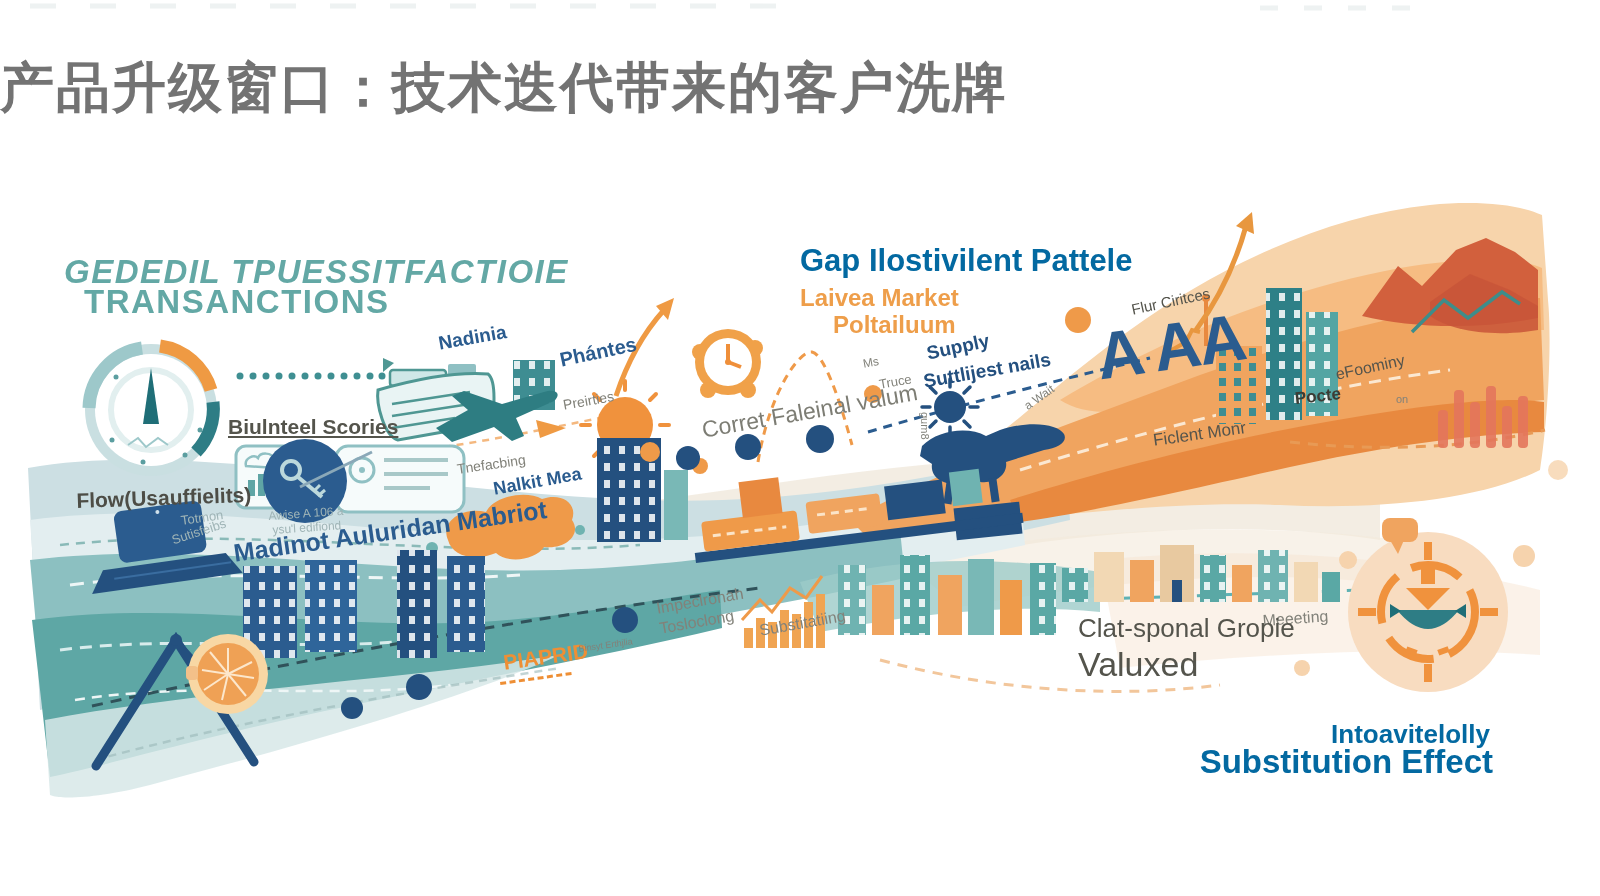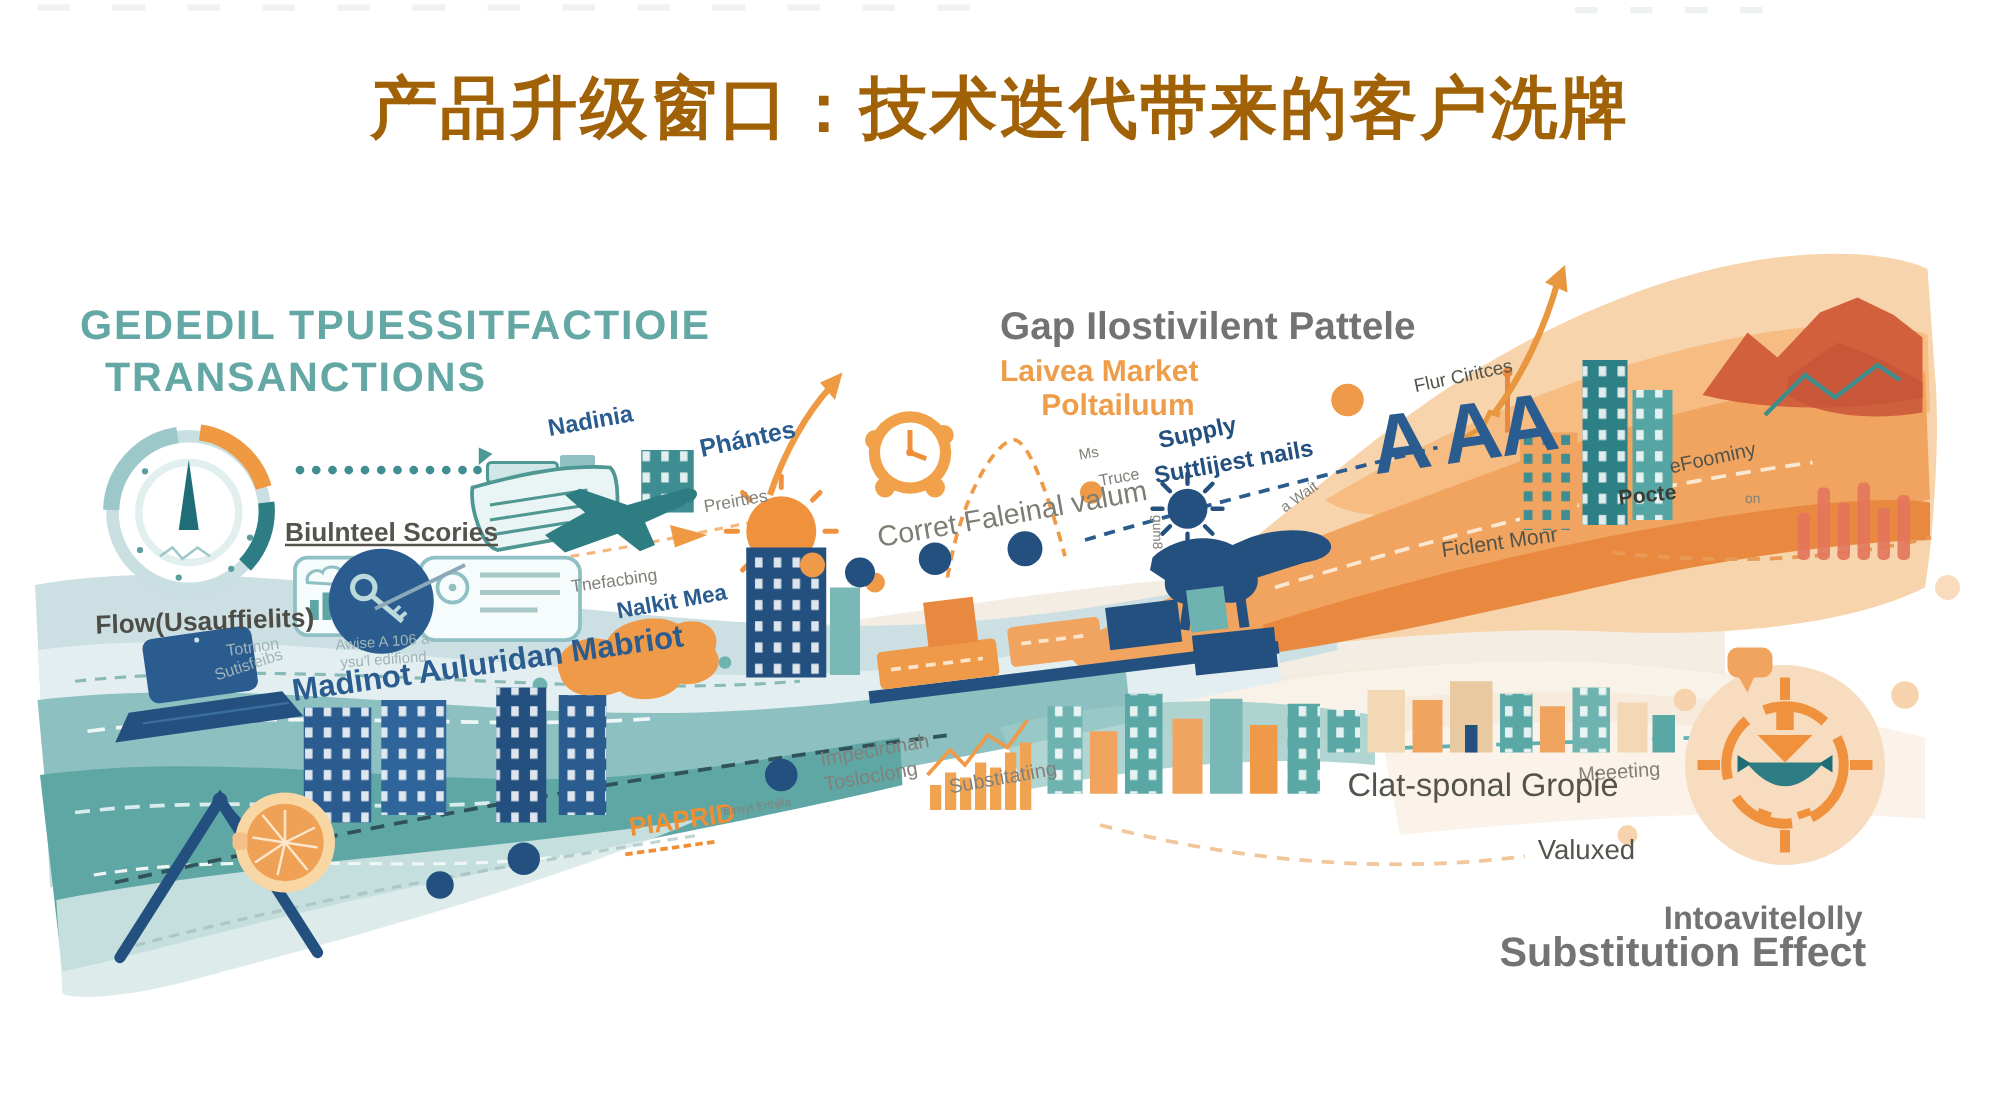--- a/index.html
+++ b/index.html
@@ -1,26 +1,26 @@
 <!DOCTYPE html>
 <html><head>
 <meta charset="utf-8">
 <style>
   html,body{margin:0;padding:0;background:#ffffff;}
   .stage{position:relative;width:1600px;height:896px;background:#ffffff;overflow:hidden;
          font-family:"Liberation Sans","DejaVu Sans",sans-serif;}
   .stage svg.art{position:absolute;left:0;top:0;width:1600px;height:896px;}
   .lbl{position:absolute;white-space:nowrap;transform-origin:left top;line-height:1.08;}
-  .title{left:0;right:0;top:58px;text-align:center;font-size:54px;font-weight:700;
-         color:#a16207;letter-spacing:2px;}
+  .title{left:0;right:0;top:58px;font-size:54px;font-weight:700;
+         color:#737373;letter-spacing:2px;}
   .h-teal{font-weight:800;color:#63a8a5;letter-spacing:1.5px;font-size:33px;}
   .navy-b{color:#2b5c8f;font-weight:700;}
   .gray-s{color:#82827a;}
   .faint{color:#9fb4b6;}
-  .orange-h{color:#737373;font-weight:800;}
+  .orange-h{color:#0369a1;font-weight:800;}
   .dark-g{color:#54544c;}
   .dash-underline{position:absolute;border-top:3px dashed #ee8f35;transform-origin:left top;}
 </style>
 </head>
 <body>
 
 <div class="stage">
 
 <svg class="art" viewBox="0 0 1600 896">
   <defs>
@@ -362,21 +362,21 @@
   <g fill="#f6d3ad">
     <circle cx="1348" cy="560" r="9"></circle>
         <circle cx="1524" cy="556" r="11"></circle>
     <circle cx="1302" cy="668" r="8"></circle>
         <circle cx="1558" cy="470" r="10" opacity="0.8"></circle>
   </g>
 </svg>
 
   <div class="lbl title">产品升级窗口：技术迭代带来的客户洗牌</div>
 
-  <div class="lbl h-teal" style="left:64px;top:242px;">GEDEDIL TPUESSITFACTIOIE</div>
+  <div class="lbl h-teal" style="left:64px;top:254px;font-style:italic;">GEDEDIL TPUESSITFACTIOIE</div>
   <div class="lbl h-teal" style="left:64px;top:284px;margin-left:20px;">TRANSANCTIONS</div>
 
   <div class="lbl navy-b" style="left:437px;top:334px;font-size:19px;transform:rotate(-10deg);">Nadinia</div>
   <div class="lbl navy-b" style="left:558px;top:350px;font-size:20px;transform:rotate(-12deg);">Phántes</div>
   <div class="lbl gray-s" style="left:562px;top:398px;font-size:14px;transform:rotate(-10deg);">Preirties</div>
 
   <div class="lbl dark-g" style="left:228px;top:416px;font-size:21px;font-weight:700;text-decoration:underline;">Biulnteel Scories</div>
 
   <div class="lbl" style="left:76px;top:490px;font-size:21px;font-weight:600;color:#4d4d46;transform:rotate(-2deg);">Flow(Usauffielits)</div>
   <div class="lbl faint" style="left:180px;top:514px;font-size:13px;transform:rotate(-8deg);">Totmon</div>
@@ -412,18 +412,18 @@
   <div class="lbl" style="left:1092px;top:322px;font-size:66px;font-weight:800;color:#2b5c8f;letter-spacing:-2px;transform:rotate(-8deg);">A AA</div>
 
   <div class="lbl dark-g" style="left:1130px;top:302px;font-size:15px;transform:rotate(-12deg);">Flur Ciritces</div>
   <div class="lbl dark-g" style="left:1152px;top:432px;font-size:17px;transform:rotate(-8deg);">Ficlent Monr</div>
   <div class="lbl" style="left:1294px;top:390px;font-size:17px;font-weight:800;color:#3c3c35;transform:rotate(-6deg);">Pocte</div>
   <div class="lbl dark-g" style="left:1334px;top:366px;font-size:16px;transform:rotate(-12deg);">eFoominy</div>
   <div class="lbl gray-s" style="left:1396px;top:394px;font-size:11px;text-align:center;">on</div>
 
   <div class="lbl gray-s" style="left:1262px;top:612px;font-size:16px;transform:rotate(-4deg);">Meeeting</div>
   <div class="lbl dark-g" style="left:1078px;top:614px;font-size:26px;">Clat-sponal Gropie</div>
-  <div class="lbl dark-g" style="left:1078px;top:668px;width:230px;text-align:right;font-size:22px;">Valuxed</div>
+  <div class="lbl dark-g" style="left:1078px;top:646px;width:230px;text-align:left;font-size:34px;">Valuxed</div>
 
   <div class="lbl orange-h" style="left:1190px;top:720px;width:300px;text-align:right;font-size:26px;">Intoavitelolly</div>
   <div class="lbl orange-h" style="left:1148px;top:744px;width:345px;text-align:right;font-size:33px;">Substitution Effect</div>
 
 </div>
 
 </body></html>

